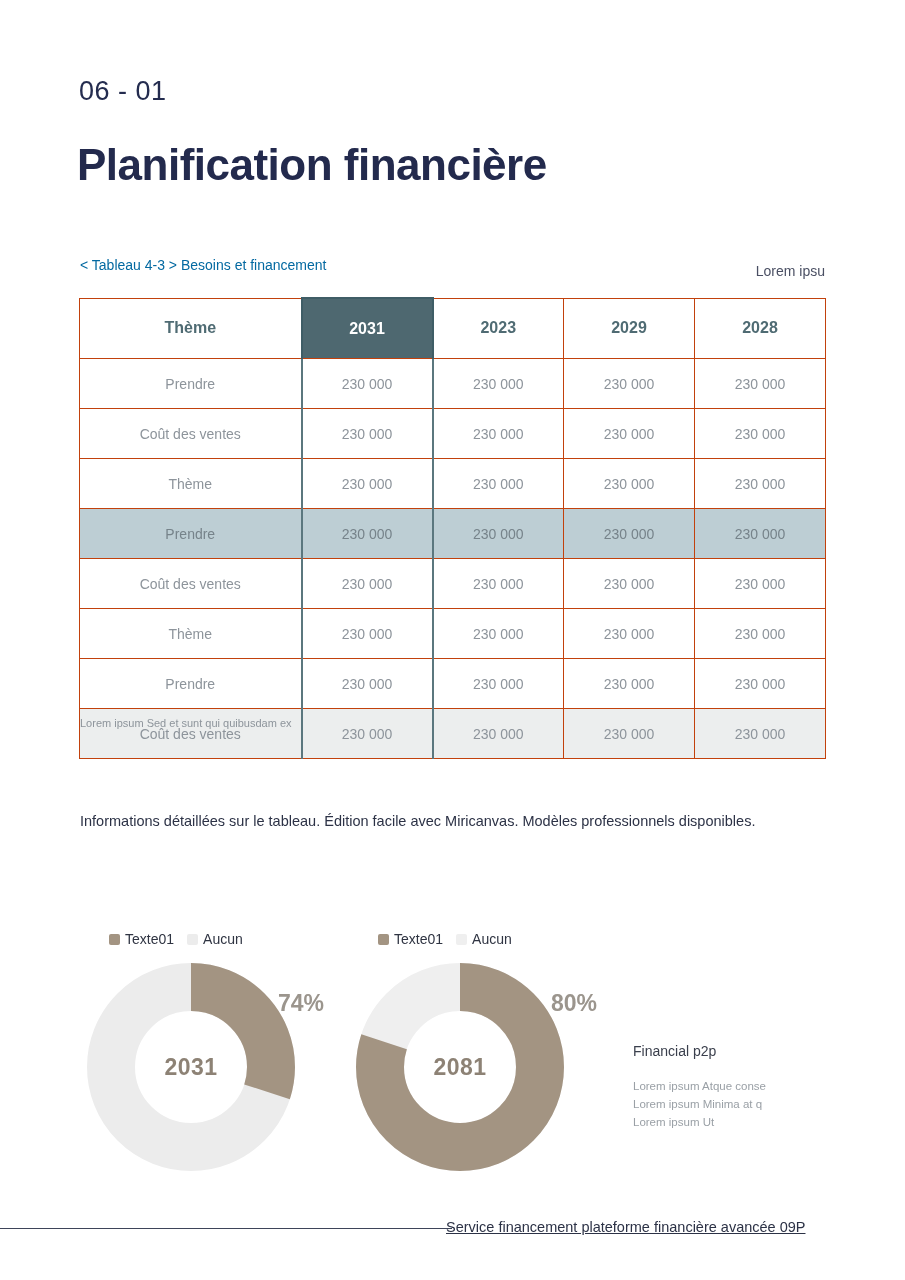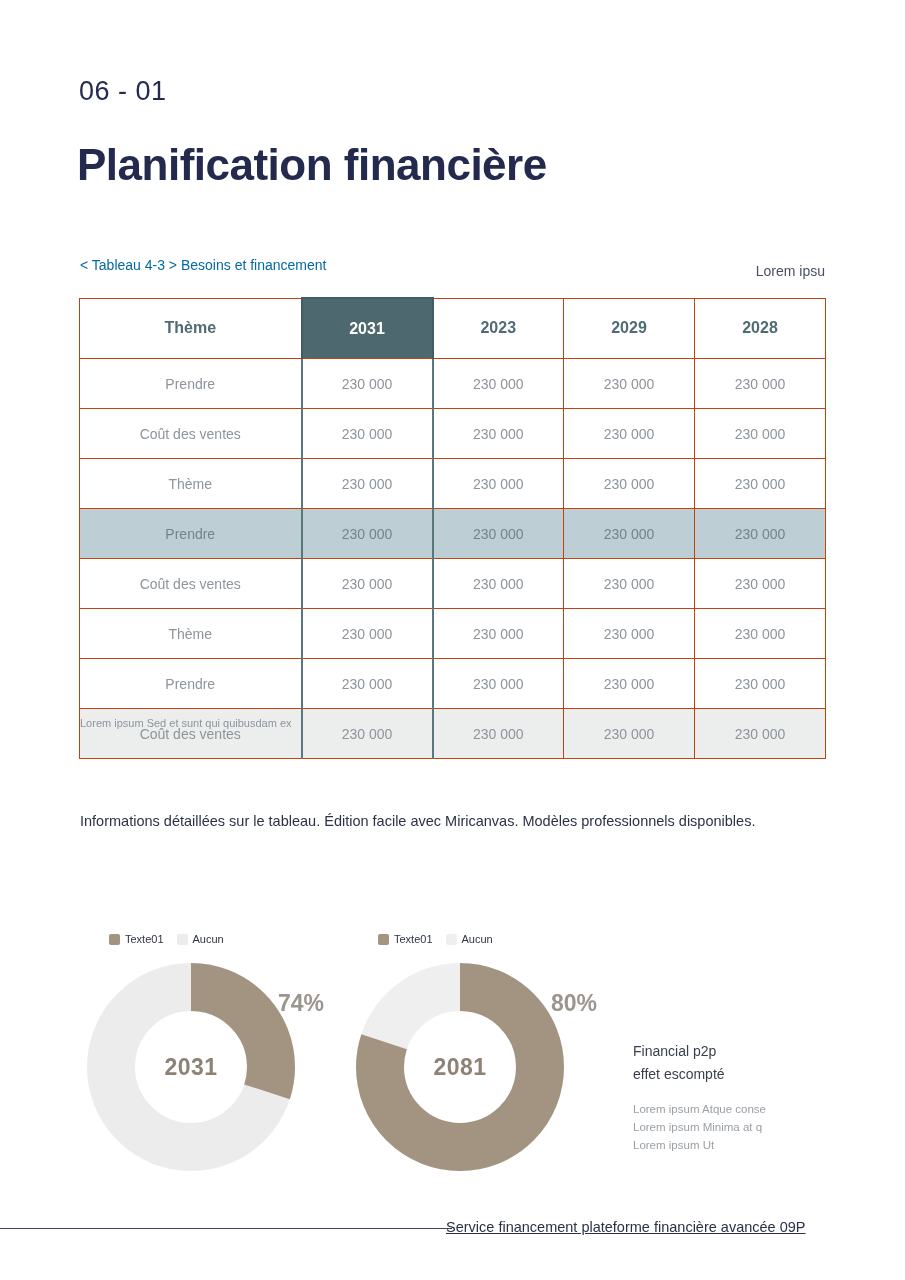--- a/index.html
+++ b/index.html
@@ -127,21 +127,21 @@
     display: flex;
     align-items: center;
     gap: 13px;
     height: 18px;
     margin-left: 23px;
   }
   .legend-item {
     display: flex;
     align-items: center;
     gap: 5px;
-    font-size: 11px;
+    font-size: 14px;
     color: #2f3442;
   }
   .legend-swatch {
     width: 11px;
     height: 11px;
     border-radius: 2px;
     display: inline-block;
   }
 
   .donut-wrap {
@@ -341,21 +341,20 @@
       <circle cx="105" cy="105" r="80" fill="none" stroke="#EFEFEF" stroke-width="48"></circle>
       <circle id="donut2-arc" cx="105" cy="105" r="80" fill="none" stroke="#A39482" stroke-width="48" transform="rotate(-90 105 105)" stroke-dasharray="402.1238596594935 502.6548245743669"></circle>
     </svg>
     <div class="donut-center">2081</div>
   </div>
   <div class="donut-pct">80%</div>
 </div>
 
 <div class="info-block">
   <div class="info-title">Financial p2p</div>
-  <div class="info-title">effet escompté</div>
   <div class="info-list">
     <div>Lorem ipsum Atque conse</div>
     <div>Lorem ipsum Minima at q</div>
     <div>Lorem ipsum Ut</div>
   </div>
 </div>
 
 <div class="footer-line"></div>
 <div class="footer-text">Service financement plateforme financière avancée 09P</div>
 

